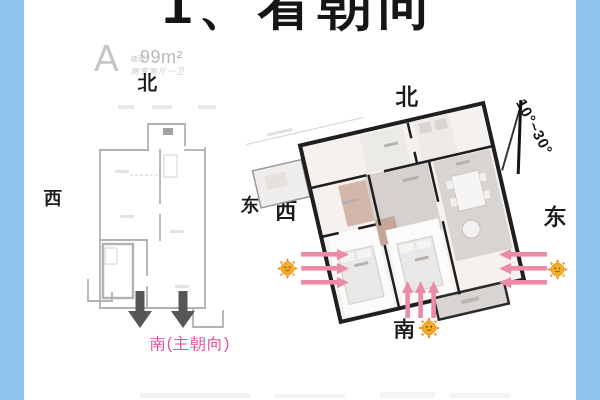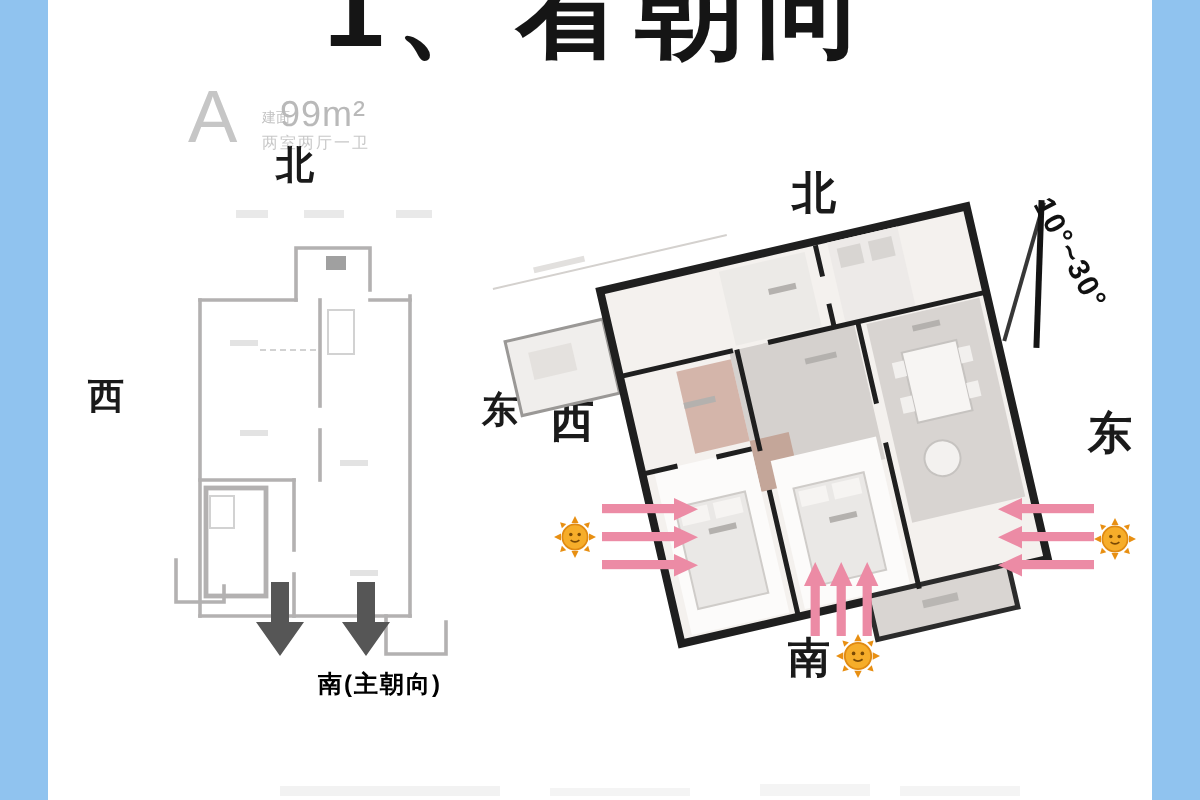--- a/index.html
+++ b/index.html
@@ -16,27 +16,27 @@
   .page-title{
     left:0;right:0;top:-31px;text-align:center;
     font-size:54px;font-weight:800;color:#151515;letter-spacing:6px;
     white-space:nowrap;
   }
   
   .unit-label{left:94px;top:38px;font-size:37px;color:#c6c6c6;font-weight:400;}
   .area-row{left:131px;top:47px;color:#b9b9b9;white-space:nowrap;}
   .area-prefix{font-size:7px;display:inline-block;width:9px;line-height:7px;word-break:break-all;vertical-align:2px;color:#c2c2c2;}
   .area-value{font-size:18px;letter-spacing:0.5px;}
-  .rooms-text{left:131px;top:66px;font-size:8px;color:#c8c8c8;letter-spacing:1px;}
+  .rooms-text{left:131px;top:66px;font-size:8px;color:#c8c8c8;letter-spacing:1px;font-style:italic;}
   
   .dir{color:#1a1a1a;font-weight:700;white-space:nowrap;}
   .north-l{left:138px;top:70px;font-size:19px;}
   .west-l{left:44px;top:186px;font-size:18px;}
   .east-l{left:241px;top:193px;font-size:18px;}
-  .south-main{left:110px;top:334px;width:160px;text-align:center;font-size:12px;color:#000000;font-weight:700;letter-spacing:1px;}
+  .south-main{left:110px;top:334px;width:160px;text-align:center;font-size:16px;color:#ec4899;font-weight:400;letter-spacing:1px;}
   .north-r{left:396px;top:82px;font-size:22px;}
   .west-r{left:275px;top:196px;font-size:22px;}
   .east-r{left:544px;top:202px;font-size:22px;}
   .south-r{left:394px;top:315px;font-size:21px;}
   
   .rplan{left:316px;top:120px;width:192px;height:185px;transform:rotate(-13deg);}
   .rplan svg{overflow:visible;}
   
   .angle-line{left:518px;top:100px;width:3px;height:74px;background:#141414;transform:rotate(2deg);}
   .angle-line2{left:521px;top:101px;width:1.5px;height:72px;background:#141414;transform:rotate(16deg);transform-origin:top left;opacity:.85;}

